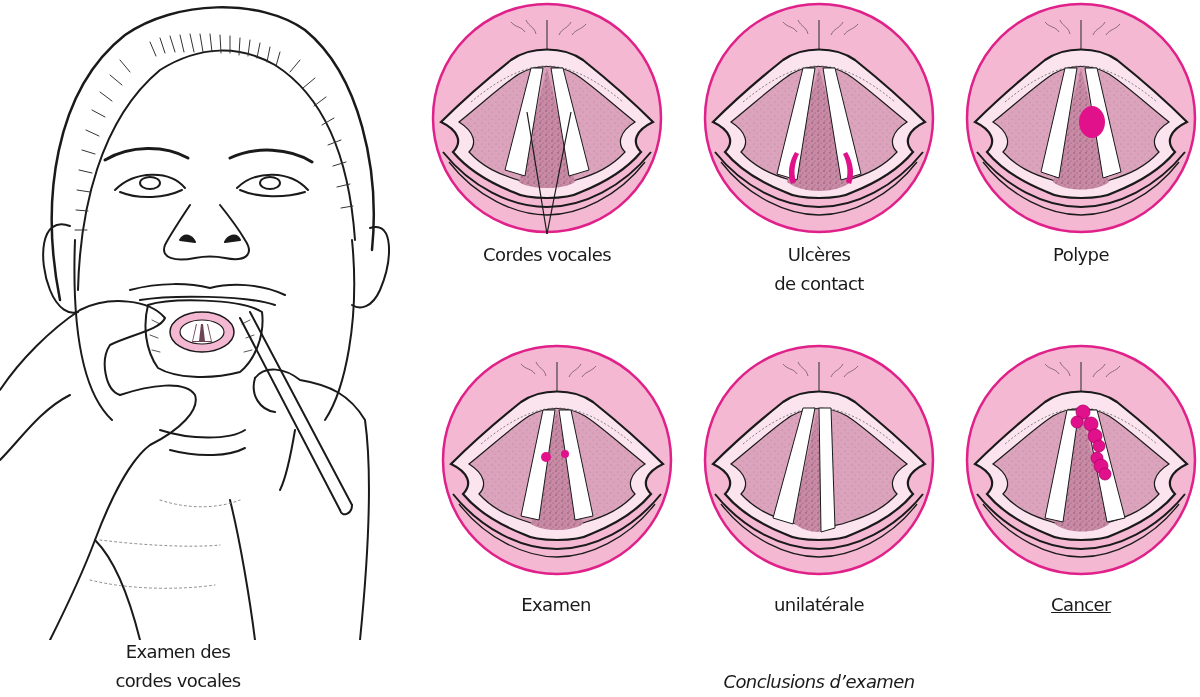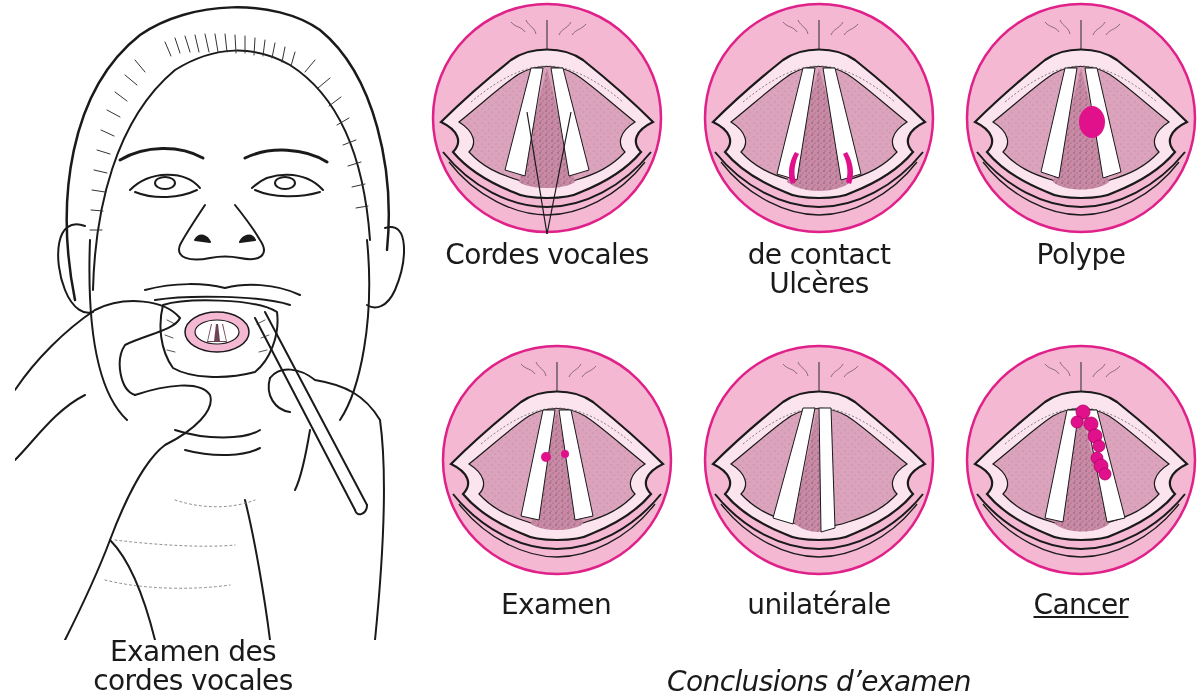--- a/index.html
+++ b/index.html
@@ -10,34 +10,34 @@
   body {
     width: 1200px;
     height: 697px;
     position: relative;
     overflow: hidden;
     font-family: "DejaVu Sans", "Liberation Sans", sans-serif;
     color: #1a1a1a;
   }
   .face-panel {
     position: absolute;
-    left: 15px;
+    left: 0;
     top: 0;
     width: 420px;
     height: 512px;
   }
   .face-svg {
     position: absolute;
     left: 0;
     top: 0;
   }
   .label {
     position: absolute;
     text-align: center;
-    font-size: 28px;
+    font-size: 18px;
     line-height: 29px;
     letter-spacing: -0.6px;
     color: #1a1a1a;
     white-space: nowrap;
     transform: translateX(-50%);
   }
   .label .line { display: block; }
   .circle-item {
     position: absolute;
     width: 232px;
@@ -191,22 +191,22 @@
     <path d="M116 66 L84 180 C100 192 132 192 148 180 Z" fill="url(#stipple)"></path>
     <path d="M100 66 L112 66 L94 178 L74 172 Z" fill="#ffffff" stroke="#1a1a1a" stroke-width="1"></path>
     <path d="M120 66 L132 66 L158 172 L138 178 Z" fill="#ffffff" stroke="#1a1a1a" stroke-width="1"></path>
     <g>
       <path d="M92 150 C86 160 84 172 88 182 L93 180 C90 170 92 160 96 152 Z" fill="#e0118a"></path>
       <path d="M144 150 C150 160 152 172 148 182 L143 180 C146 170 144 160 140 152 Z" fill="#e0118a"></path>
     </g>
   </svg>
 </div>
 <div class="label" style="left:819px; top:240px;">
+  <span class="line">Ulcères</span>
   <span class="line">de contact</span>
-  <span class="line">Ulcères</span>
 </div>
 
 <div class="circle-item" style="left:965px; top:2px;">
   <svg width="232" height="232" viewBox="0 0 232 232">
     <use href="#larynx-base"></use>
     <path d="M116 66 L88 180 C100 190 132 190 144 180 Z" fill="url(#stipple)"></path>
     <path d="M100 66 L112 66 L94 176 L76 170 Z" fill="#ffffff" stroke="#1a1a1a" stroke-width="1"></path>
     <path d="M120 66 L132 66 L156 170 L138 176 Z" fill="#ffffff" stroke="#1a1a1a" stroke-width="1"></path>
     <ellipse cx="127" cy="120" rx="13" ry="16" fill="#e0118a"></ellipse>
   </svg>

